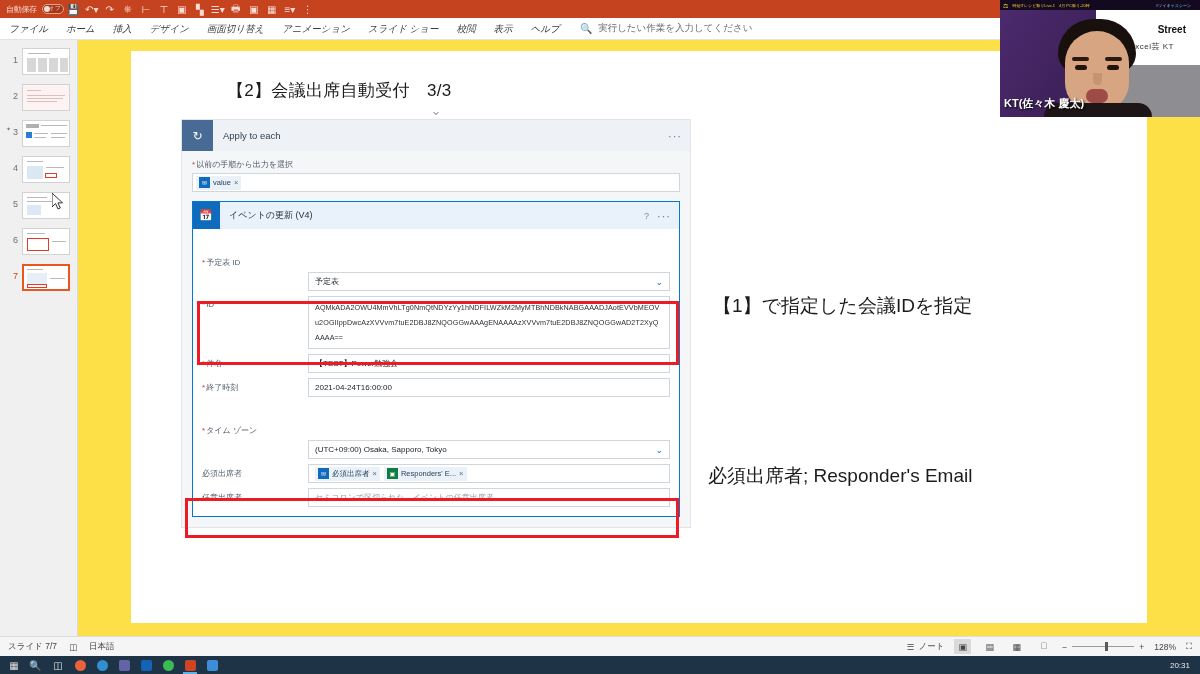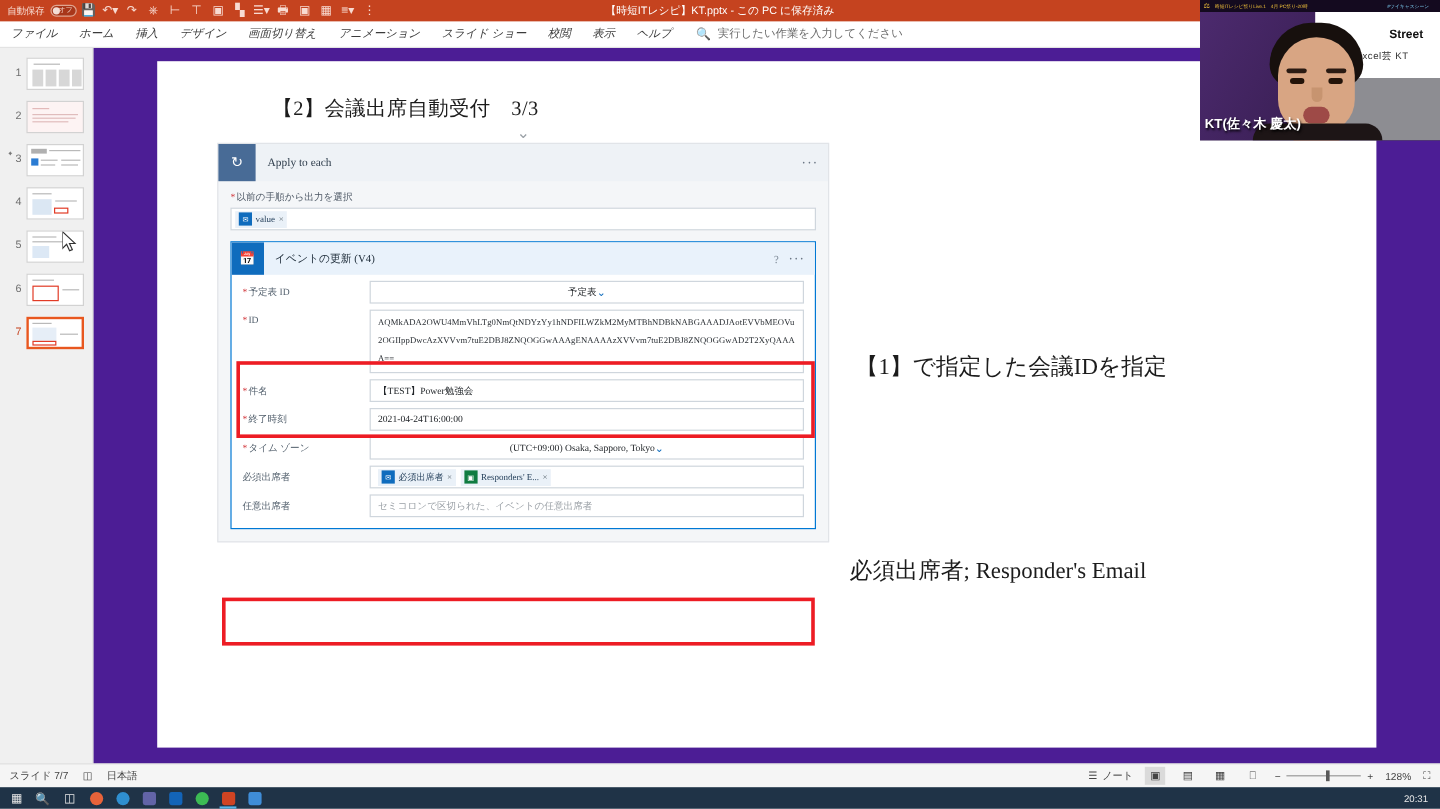--- a/index.html
+++ b/index.html
@@ -69,22 +69,22 @@
   }
   .thumb.sel { border: 2px solid #e8571f; }
   .tline { position: absolute; background: #b9b9b9; height: 1px; }
   .tblock { position: absolute; background: #d7d7d7; }
   .tred { position: absolute; border: 1px solid #e23b26; }
 
   .cursor-arrow { position: absolute; left: 52px; top: 153px; z-index: 5; }
 
   
   .canvasarea {
-    flex: 1; background: #4c1d95; display: flex; align-items: flex-start;
-    justify-content: center; padding-top: 11px; position: relative; font-family: Liberation Serif, serif;
+    flex: 1; background: #fde047; display: flex; align-items: flex-start;
+    justify-content: center; padding-top: 11px; position: relative;
   }
   .slide {
     width: 1016px; height: 572px; background: #fff; position: relative;
   }
   .slide-title {
     position: absolute; left: 96px; top: 28px;
     font-size: 17px; color: #1c1c1c; letter-spacing: .3px;
   }
   .annot {
     position: absolute; font-size: 19px; color: #1c1c1c; white-space: nowrap; margin-left: 20px;
@@ -149,21 +149,21 @@
   .inner-body { padding: 5px 9px 4px 9px; }
   .frow { display: flex; align-items: center; margin-bottom: 5px; }
   .frow-label {
     width: 106px; font-size: 8px; color: #53606d; padding-right: 6px; flex-shrink: 0;
   }
   .frow-ctl {
     flex: 1; border: 1px solid #cfd6dd; background: #fff;
     min-height: 19px; display: flex; align-items: center;
     padding: 0 6px; font-size: 8px; color: #212529;
   }
-  .frow-ctl.dropdown { justify-content: center; }
+  .frow-ctl.dropdown { justify-content: space-between; margin-top: 38px; }
   .dd-caret { color: #0f6cbd; font-size: 9px; }
   .idbox {
     flex: 1; border: 1px solid #cfd6dd; background: #fff;
     padding: 3px 6px; font-size: 7.2px; color: #2a2f34; line-height: 15px;
     word-break: break-all; letter-spacing: .1px;
   }
   .frow-ctl.ph { color: #9aa0a6; text-align: right; }
 
   
   .redbox {
@@ -287,21 +287,20 @@
     <span class="qat-ico">⊤</span>
     <span class="qat-ico">▣</span>
     <span class="qat-ico">▚</span>
     <span class="qat-ico">☰▾</span>
     <span class="qat-ico">🖶</span>
     <span class="qat-ico">▣</span>
     <span class="qat-ico">▦</span>
     <span class="qat-ico">≡▾</span>
     <span class="qat-ico">⋮</span>
   </div>
-  <div class="titlebar-title">【時短ITレシピ】KT.pptx - この PC に保存済み</div>
 </div>
 
 <div class="ribbon">
   <div class="tab">ファイル</div>
   <div class="tab home">ホーム</div>
   <div class="tab">挿入</div>
   <div class="tab">デザイン</div>
   <div class="tab">画面切り替え</div>
   <div class="tab">アニメーション</div>
   <div class="tab">スライド ショー</div>

